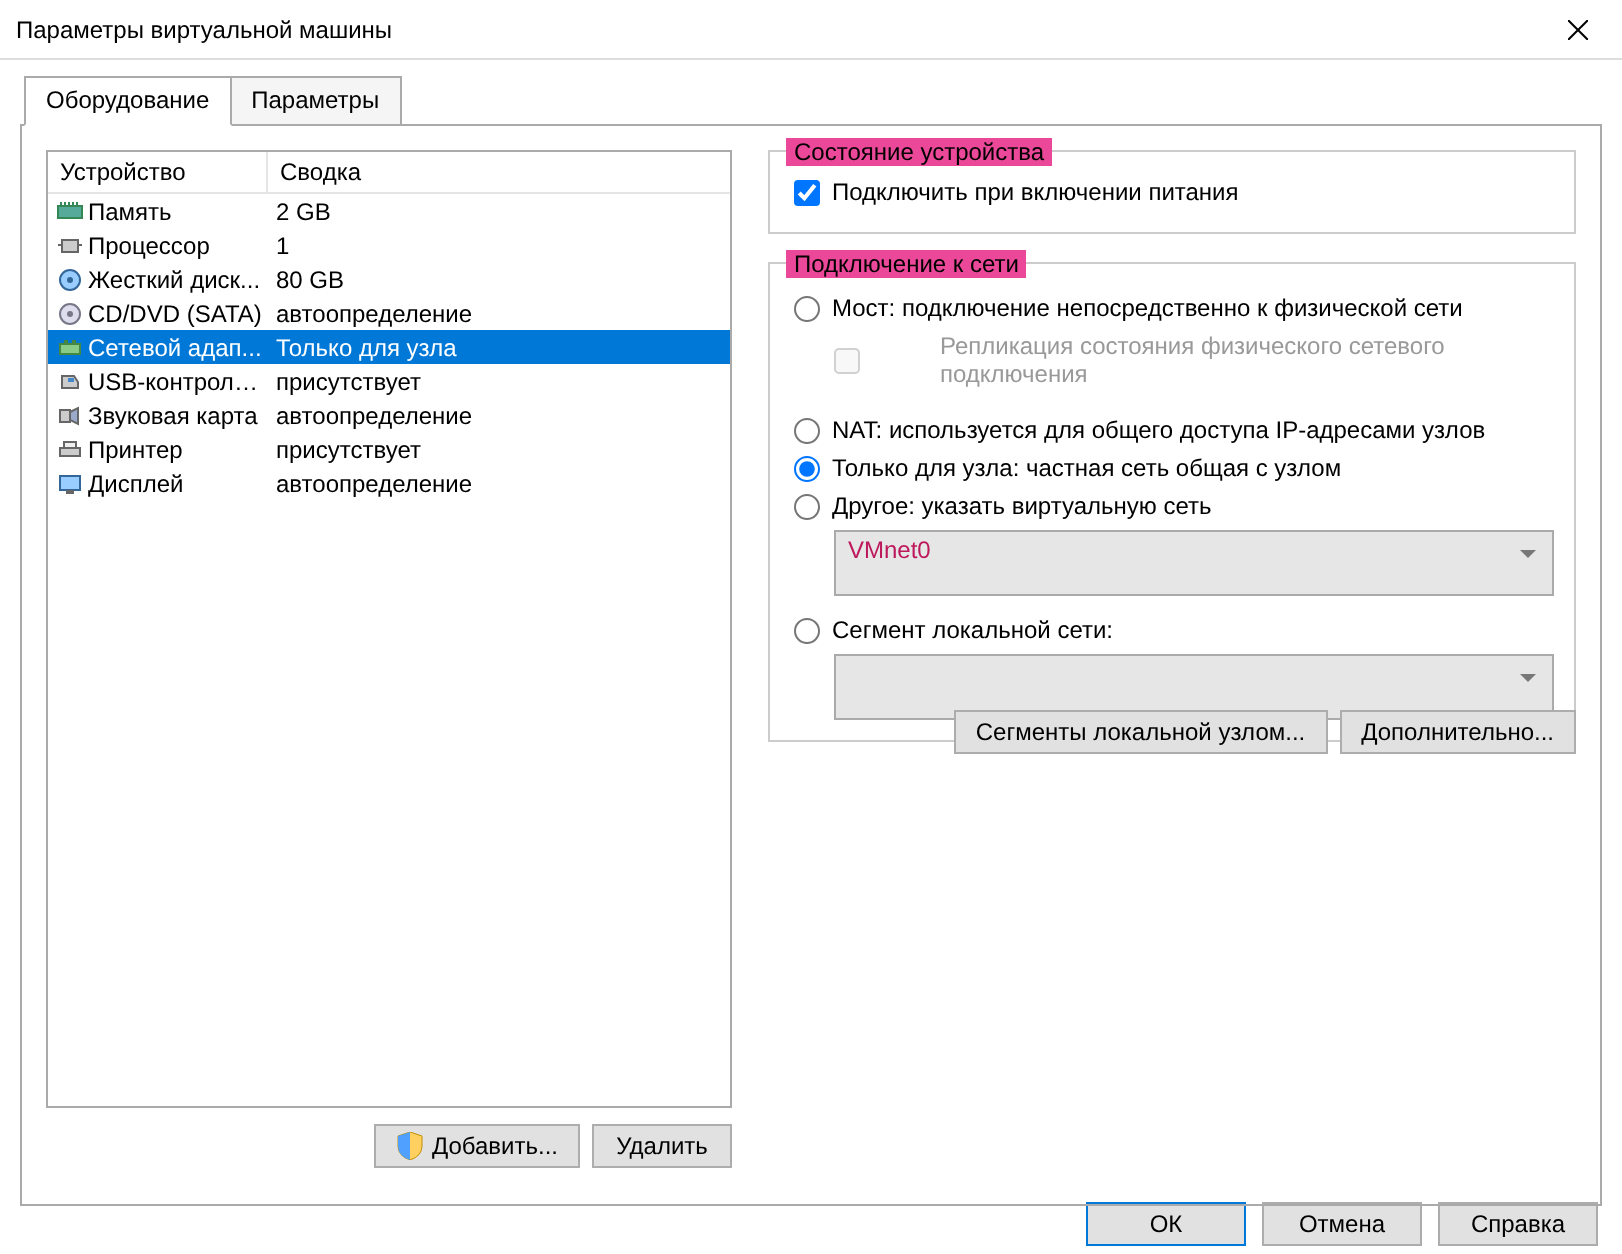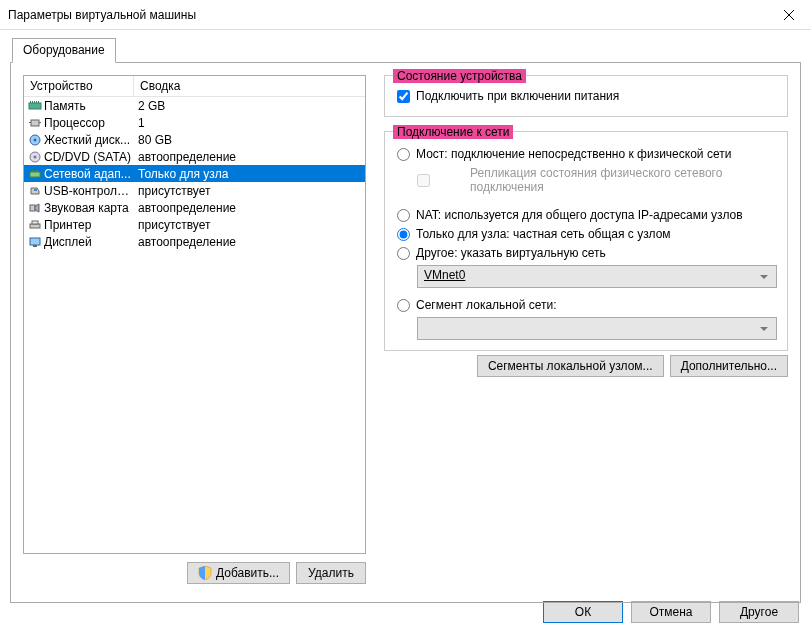--- a/index.html
+++ b/index.html
@@ -29,21 +29,21 @@
 .btn.primary { border-color: #0078d7; }
 .right-col { flex: 1; position: relative; }
 .groupbox { border: 1px solid #ccc; margin-bottom: 14px; padding: 10px 10px 10px 12px; position: relative; }
 .groupbox-title { position: absolute; top: -7px; left: 8px; background: #ec4899; padding: 0 4px; font-size: 12px; }
 .chk { display: flex; align-items: center; gap: 6px; margin: 3px 0; }
 .chk input { width: 13px; height: 13px; }
 .radio-row { display: flex; align-items: center; gap: 6px; margin: 5px 0; }
 .radio-row input[type=radio] { width: 13px; height: 13px; }
 .indent { margin-left: 20px; gap: 40px; }
 .disabled-text { color: #999; }
-.select-box { width: 100%; height: 23px; border: 1px solid #aaa; background: #e6e6e6; color: #000000; padding: 2px 20px 2px 6px; margin-top: 4px; position: relative; text-decoration: underline; }
+.select-box { width: 100%; height: 33px; border: 1px solid #aaa; background: #e6e6e6; color: #be185d; padding: 2px 20px 2px 6px; margin-top: 4px; position: relative; }
 .select-box::after { content: ""; position: absolute; right: 8px; top: 9px; border-left: 4px solid transparent; border-right: 4px solid transparent; border-top: 4px solid #777; }
 .right-buttons { position: absolute; right: 0; top: 280px; display: flex; gap: 6px; }
 .bottom-bar { position: absolute; bottom: 4px; right: 12px; display: flex; gap: 8px; }
 .icon-svg { width: 14px; height: 12px; }
 .shield { width: 14px; height: 14px; }
 </style>
 </head>
 <body>
 
 <div class="titlebar">
@@ -51,20 +51,21 @@
   <div class="close-btn">
     <svg viewBox="0 0 10 10">
         <line x1="0" y1="0" x2="10" y2="10" stroke="#000" stroke-width="1"></line>
         <line x1="10" y1="0" x2="0" y2="10" stroke="#000" stroke-width="1"></line>
       </svg>
   </div>
 </div>
 
 <div class="tabs">
   <div class="tab active">Оборудование</div>
+  <div class="tab">Параметры</div>
 </div>
 
 <div class="panel">
   <div class="left-col">
     <div class="device-list">
       <div class="device-header">
         <div class="dh-col1">Устройство</div>
         <div class="dh-col2">Сводка</div>
       </div>
       <div id="device-rows">
@@ -235,14 +236,14 @@
     <div class="right-buttons">
       <button class="btn">Сегменты локальной узлом...</button>
       <button class="btn">Дополнительно...</button>
     </div>
   </div>
 </div>
 
 <div class="bottom-bar">
   <button class="btn primary" style="min-width:80px">ОК</button>
   <button class="btn" style="min-width:80px">Отмена</button>
-  <button class="btn" style="min-width:80px">Другое</button>
+  <button class="btn" style="min-width:80px">Справка</button>
 </div>
 
 </body></html>

